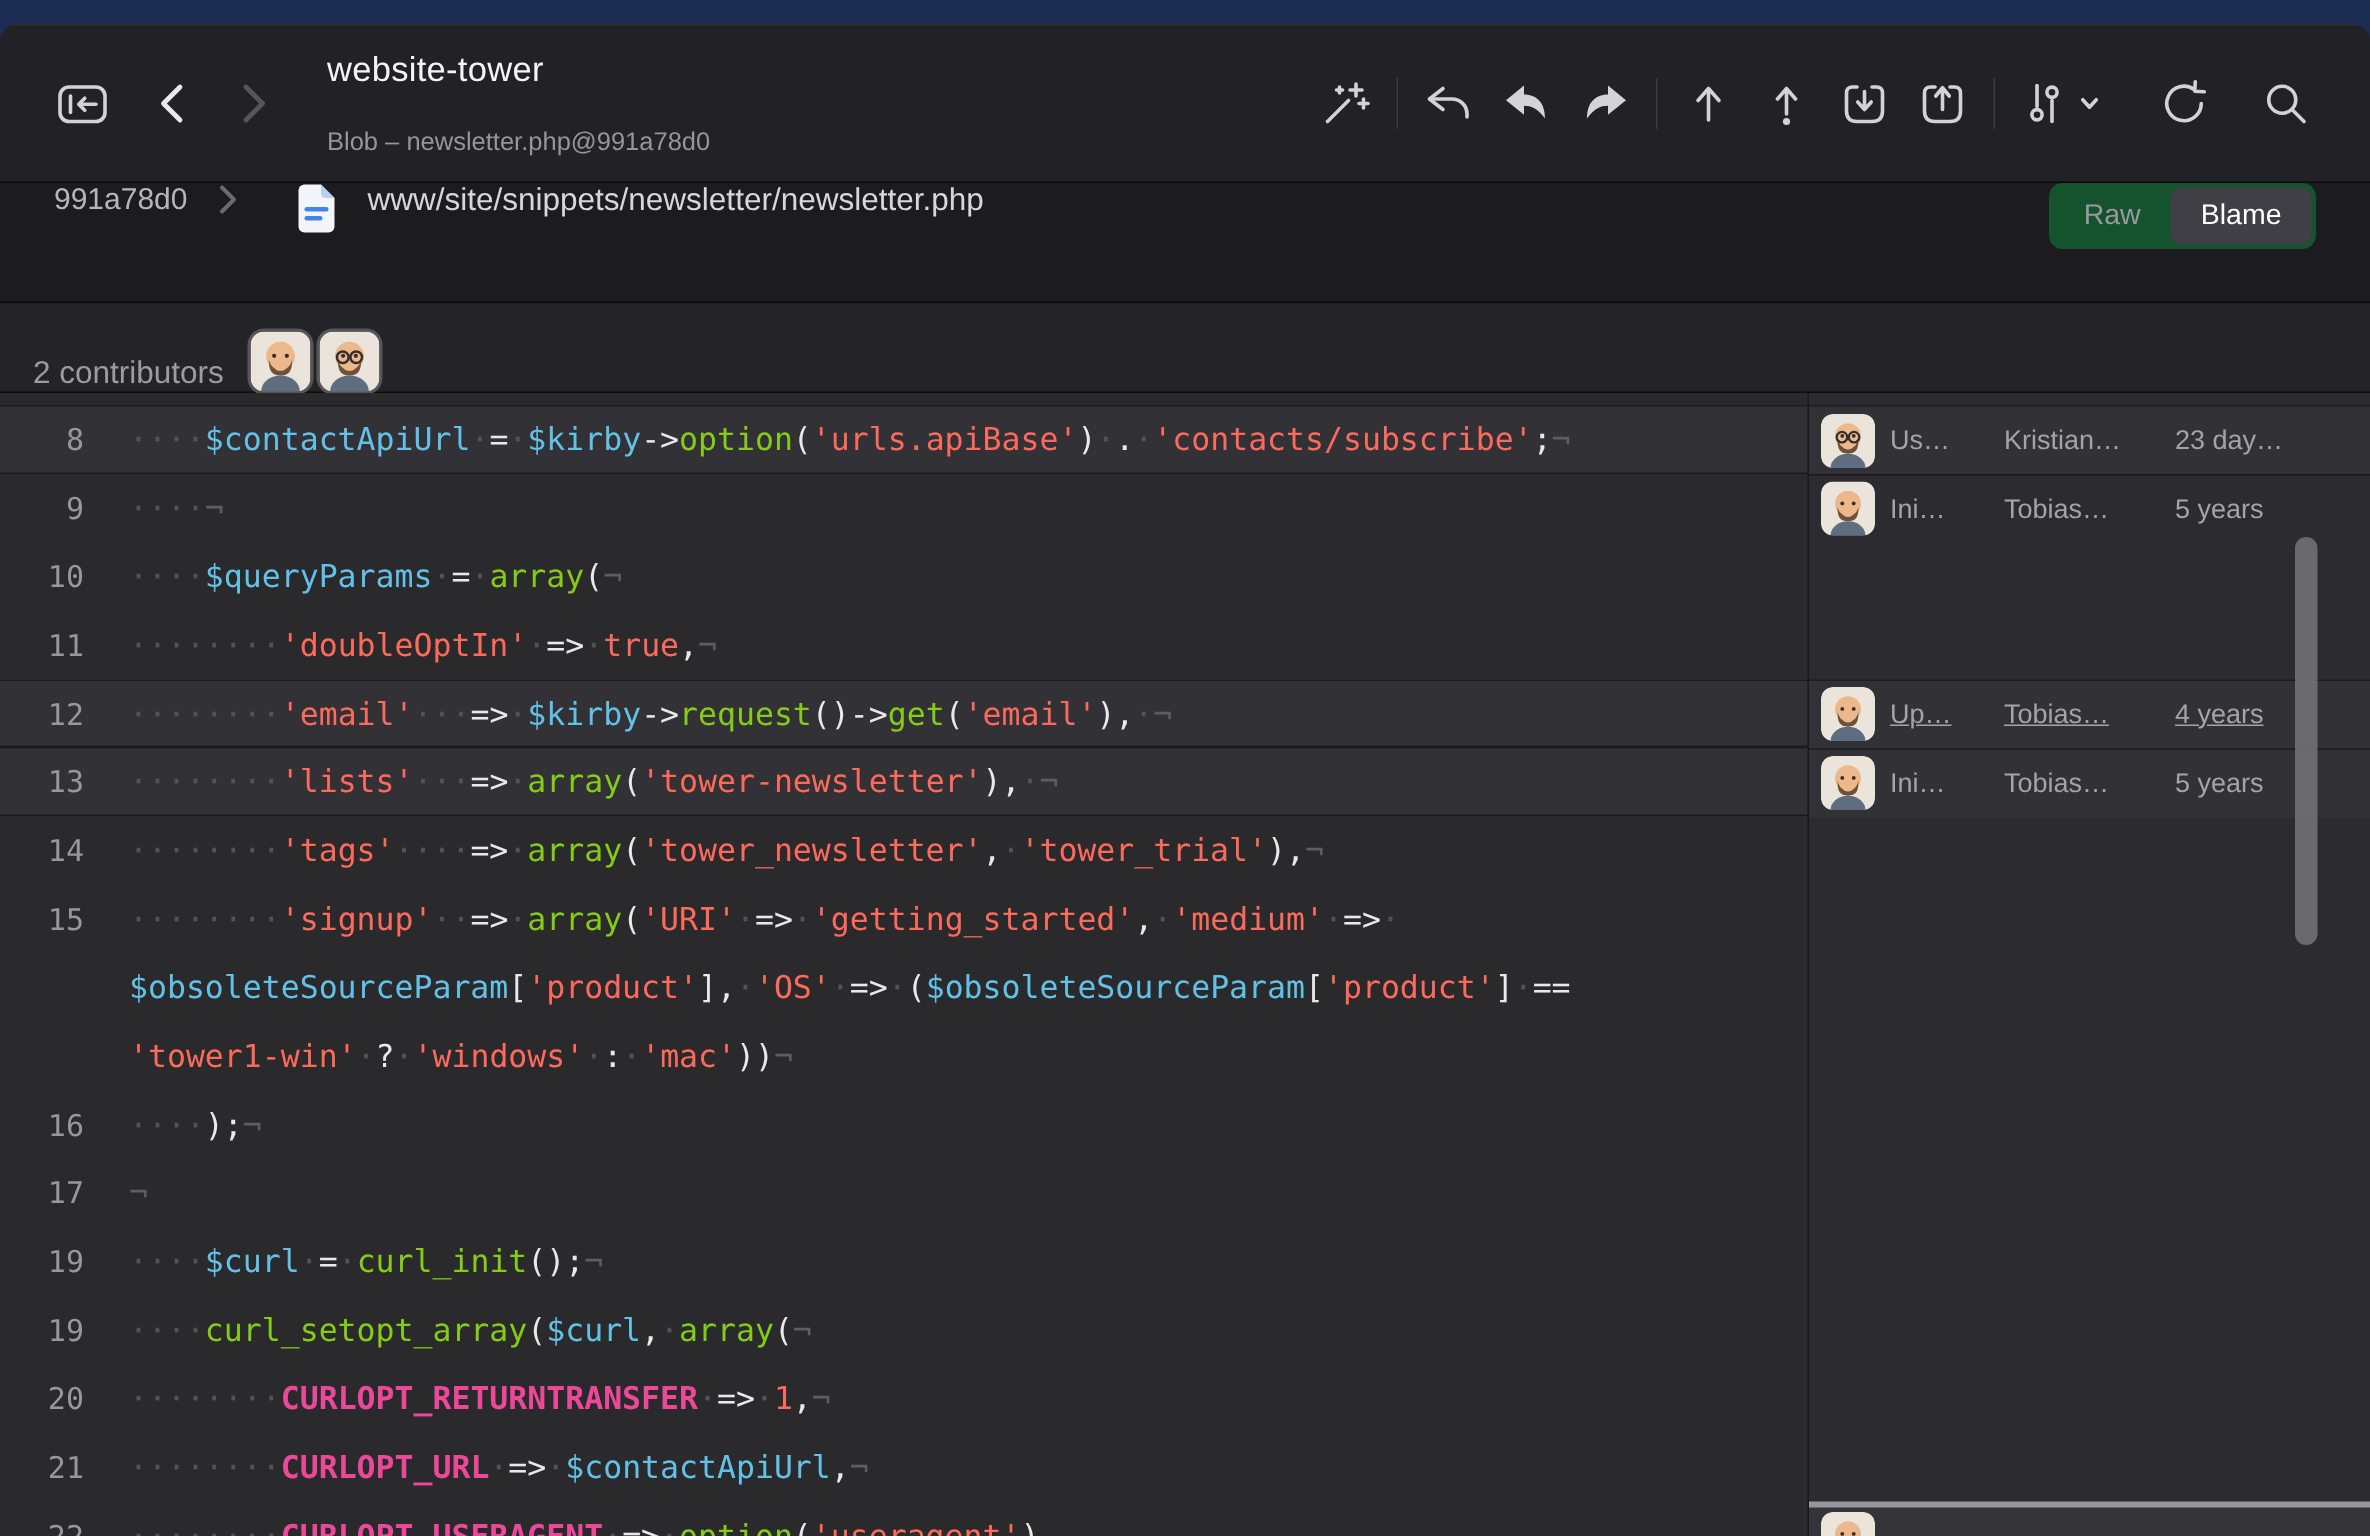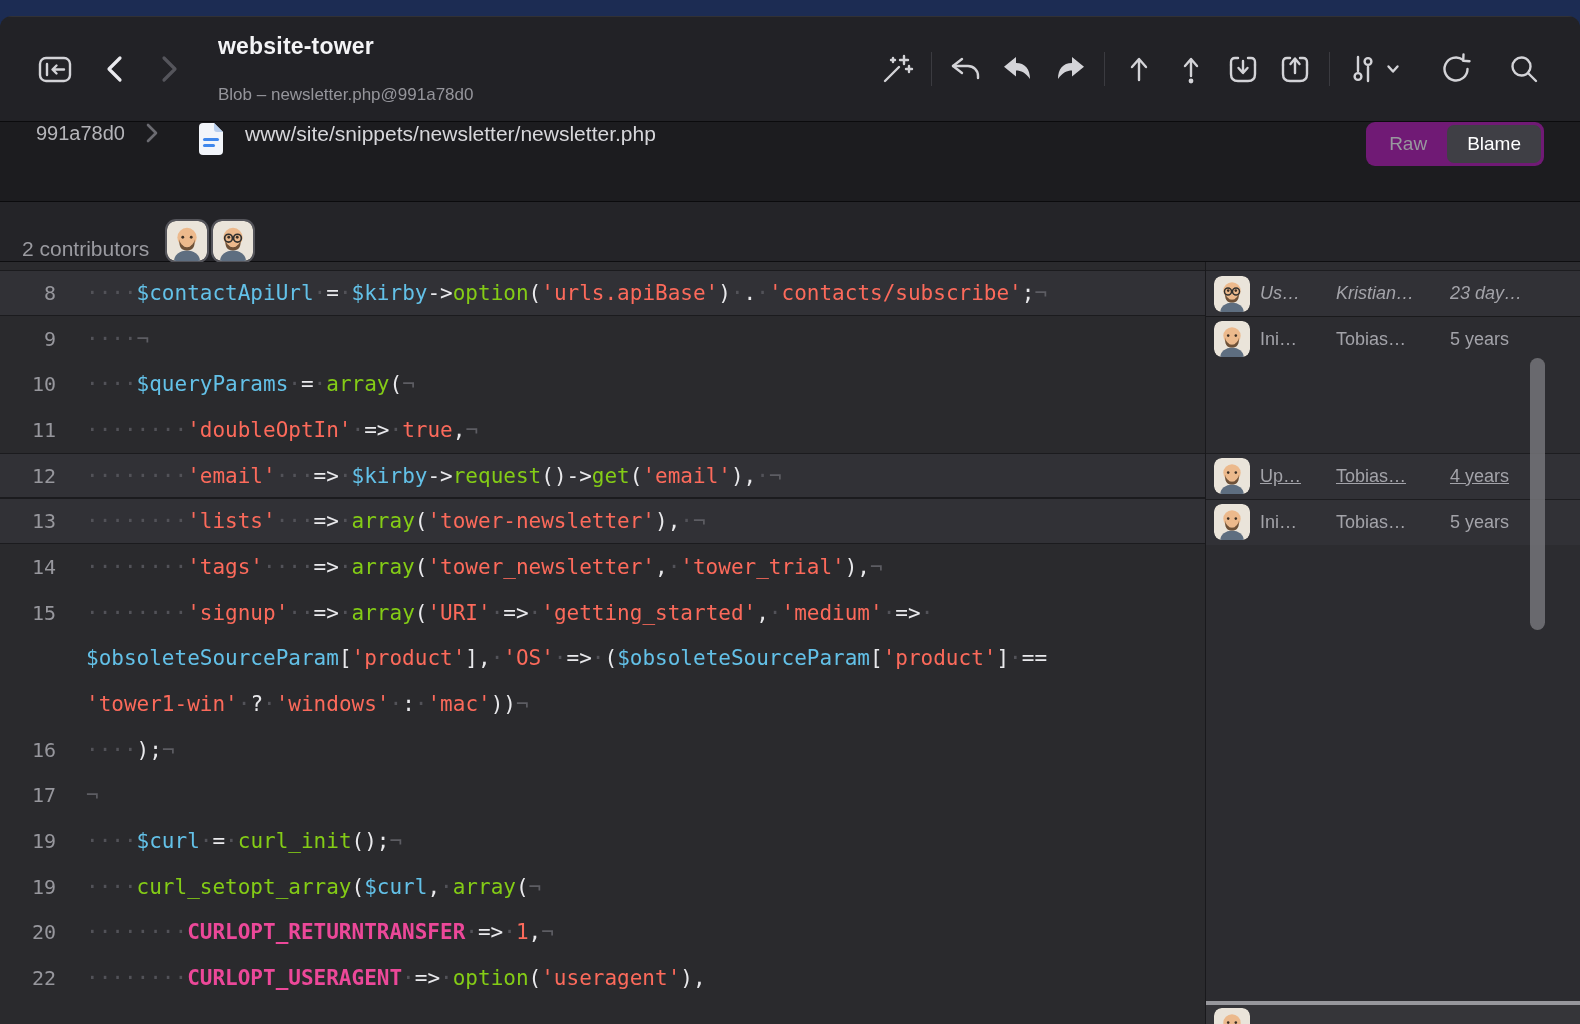--- a/index.html
+++ b/index.html
@@ -4,32 +4,32 @@
 <style>
 *{margin:0;padding:0;box-sizing:border-box}
 html,body{width:1580px;height:1024px;overflow:hidden}
 body{background:#1c2c53;font-family:"Liberation Sans",sans-serif}
 button{background:none;border:none;font:inherit;color:inherit;cursor:default}
 .window{position:absolute;top:16px;left:0;width:1580px;height:1008px;background:#2a2a2d;border-radius:12px 12px 0 0;overflow:hidden;display:flex;flex-direction:column}
 .titlebar{height:106px;flex:0 0 106px;background:#222226;border-bottom:1px solid #0b0b0d;box-shadow:inset 0 1px 0 rgba(255,255,255,.07);display:flex;align-items:center;padding:0 30px}
 .nav{display:flex;align-items:center;gap:16px}
 .tb-btn{display:flex;align-items:center;justify-content:center;padding:6px}
 .title-block{margin-left:30px}
-.w-title{font-size:23px;font-weight:700;color:#f4f4f6;letter-spacing:.2px}
+.w-title{font-size:23px;font-weight:400;color:#f4f4f6;letter-spacing:.2px}
 .w-sub{font-size:17px;color:#95959b;margin-top:25px}
 .toolbar{margin-left:auto;display:flex;align-items:center}
 .tool-btn{width:52px;height:46px;display:flex;align-items:center;justify-content:center}
 .tsep{width:1px;height:34px;background:#3b3b40;margin:0 8px}
 .ic *{stroke:#d3d3d7;stroke-width:2.4;fill:none;stroke-linecap:round;stroke-linejoin:round}
 .ic .f{fill:#d3d3d7;stroke:none}
 .pathbar{height:80px;flex:0 0 80px;background:#1c1c1f;border-bottom:1px solid #0b0b0d;display:flex;align-items:flex-start;padding:0 36px}
 .hash{font-size:20px;color:#b5b5ba}
 .crumb-sep{margin:0 20px}
 .fpath{font-size:21px;color:#d7d7db;margin-left:20px}
-.seg{margin-left:auto;display:flex;align-items:center;background:#701a75;border-radius:9px;padding:3px}
+.seg{margin-left:auto;display:flex;align-items:center;background:#14532d;border-radius:9px;padding:3px}
 .seg-btn{font-size:19px;color:#98989e;padding:8px 20px;border-radius:7px}
 .seg-btn.active{background:#3f3f45;color:#fff}
 .contribbar{height:60px;flex:0 0 60px;background:#242428;border-bottom:1px solid #0e0e10;display:flex;align-items:flex-end;padding:0 22px}
 .contrib-label{font-size:21px;color:#9b9ba1}
 .avatars{display:flex;margin-left:18px;gap:6px}
 .avatars .av{width:40px;height:40px;border-radius:9px;box-shadow:0 0 0 2px #55555b}
 .codearea{position:relative;flex:1;background:#2a2a2d;overflow:hidden}
 .code-rows{position:absolute;left:0;top:0;width:1205px;padding-top:8px}
 .code-row{display:flex;align-items:center;height:45.7px;font-family:"DejaVu Sans Mono",monospace;font-size:21px;white-space:pre}
 .code-row.hl{background:#313136;box-shadow:inset 0 1px 0 #1b1b1e,inset 0 -1px 0 #1b1b1e}
@@ -223,24 +223,25 @@
         <div class="code-row hl"><span class="ln">13</span><span class="lc"><span class="tk-ws">········</span><span class="tk-str">'lists'</span><span class="tk-ws">···</span><span class="tk-op">=&gt;</span><span class="tk-ws">·</span><span class="tk-fn">array</span><span class="tk-op">(</span><span class="tk-str">'tower-newsletter'</span><span class="tk-op">),</span><span class="tk-ws">·</span><span class="tk-nl">¬</span></span></div>
         <div class="code-row"><span class="ln">14</span><span class="lc"><span class="tk-ws">········</span><span class="tk-str">'tags'</span><span class="tk-ws">····</span><span class="tk-op">=&gt;</span><span class="tk-ws">·</span><span class="tk-fn">array</span><span class="tk-op">(</span><span class="tk-str">'tower_newsletter'</span><span class="tk-op">,</span><span class="tk-ws">·</span><span class="tk-str">'tower_trial'</span><span class="tk-op">),</span><span class="tk-nl">¬</span></span></div>
         <div class="code-row"><span class="ln">15</span><span class="lc"><span class="tk-ws">········</span><span class="tk-str">'signup'</span><span class="tk-ws">··</span><span class="tk-op">=&gt;</span><span class="tk-ws">·</span><span class="tk-fn">array</span><span class="tk-op">(</span><span class="tk-str">'URI'</span><span class="tk-ws">·</span><span class="tk-op">=&gt;</span><span class="tk-ws">·</span><span class="tk-str">'getting_started'</span><span class="tk-op">,</span><span class="tk-ws">·</span><span class="tk-str">'medium'</span><span class="tk-ws">·</span><span class="tk-op">=&gt;</span><span class="tk-ws">·</span></span></div>
         <div class="code-row"><span class="ln"></span><span class="lc"><span class="tk-var">$obsoleteSourceParam</span><span class="tk-op">[</span><span class="tk-str">'product'</span><span class="tk-op">],</span><span class="tk-ws">·</span><span class="tk-str">'OS'</span><span class="tk-ws">·</span><span class="tk-op">=&gt;</span><span class="tk-ws">·</span><span class="tk-op">(</span><span class="tk-var">$obsoleteSourceParam</span><span class="tk-op">[</span><span class="tk-str">'product'</span><span class="tk-op">]</span><span class="tk-ws">·</span><span class="tk-op">==</span></span></div>
         <div class="code-row"><span class="ln"></span><span class="lc"><span class="tk-str">'tower1-win'</span><span class="tk-ws">·</span><span class="tk-op">?</span><span class="tk-ws">·</span><span class="tk-str">'windows'</span><span class="tk-ws">·</span><span class="tk-op">:</span><span class="tk-ws">·</span><span class="tk-str">'mac'</span><span class="tk-op">))</span><span class="tk-nl">¬</span></span></div>
         <div class="code-row"><span class="ln">16</span><span class="lc"><span class="tk-ws">····</span><span class="tk-op">);</span><span class="tk-nl">¬</span></span></div>
         <div class="code-row"><span class="ln">17</span><span class="lc"><span class="tk-nl">¬</span></span></div>
         <div class="code-row"><span class="ln">19</span><span class="lc"><span class="tk-ws">····</span><span class="tk-var">$curl</span><span class="tk-ws">·</span><span class="tk-op">=</span><span class="tk-ws">·</span><span class="tk-fn">curl_init</span><span class="tk-op">();</span><span class="tk-nl">¬</span></span></div>
         <div class="code-row"><span class="ln">19</span><span class="lc"><span class="tk-ws">····</span><span class="tk-fn">curl_setopt_array</span><span class="tk-op">(</span><span class="tk-var">$curl</span><span class="tk-op">,</span><span class="tk-ws">·</span><span class="tk-fn">array</span><span class="tk-op">(</span><span class="tk-nl">¬</span></span></div>
         <div class="code-row"><span class="ln">20</span><span class="lc"><span class="tk-ws">········</span><span class="tk-const">CURLOPT_RETURNTRANSFER</span><span class="tk-ws">·</span><span class="tk-op">=&gt;</span><span class="tk-ws">·</span><span class="tk-num">1</span><span class="tk-op">,</span><span class="tk-nl">¬</span></span></div>
+        <div class="code-row"><span class="ln">21</span><span class="lc"><span class="tk-ws">········</span><span class="tk-const">CURLOPT_URL</span><span class="tk-ws">·</span><span class="tk-op">=&gt;</span><span class="tk-ws">·</span><span class="tk-var">$contactApiUrl</span><span class="tk-op">,</span><span class="tk-nl">¬</span></span></div>
         <div class="code-row"><span class="ln">22</span><span class="lc"><span class="tk-ws">········</span><span class="tk-const">CURLOPT_USERAGENT</span><span class="tk-ws">·</span><span class="tk-op">=&gt;</span><span class="tk-ws">·</span><span class="tk-fn">option</span><span class="tk-op">(</span><span class="tk-str">'useragent'</span><span class="tk-op">),</span></span></div>
       </div>
     <div class="blame-col">
-        <div class="blame-row hl" style="top: 8px; font-style: italic;">
+        <div class="blame-row hl" style="top: 8px;">
           <svg class="av" viewBox="0 0 34 34">
             <rect width="34" height="34" rx="7" fill="#eae4da"></rect>
             <path d="M6 34 a11 9 0 0 1 22 0 z" fill="#5e6e80"></path>
             <circle cx="17" cy="14" r="8.2" fill="#ecb98c"></circle>
             <path d="M10.6 15.5 a6.4 6.4 0 0 0 12.8 0 c.6 6.5 -1.4 9.5 -6.4 9.5 s-7 -3 -6.4 -9.5 z" fill="#6e5138"></path>
             <path d="M13.8 20.5 a3.2 1.8 0 0 0 6.4 0 z" fill="#ecb98c"></path>
             <circle cx="13.4" cy="13.8" r="1.2" fill="#3a2e24"></circle>
             <circle cx="20.6" cy="13.8" r="1.2" fill="#3a2e24"></circle>
             <g fill="none" stroke="#30302f" stroke-width="1.4">
               <circle cx="13.2" cy="14.6" r="3.3"></circle>

